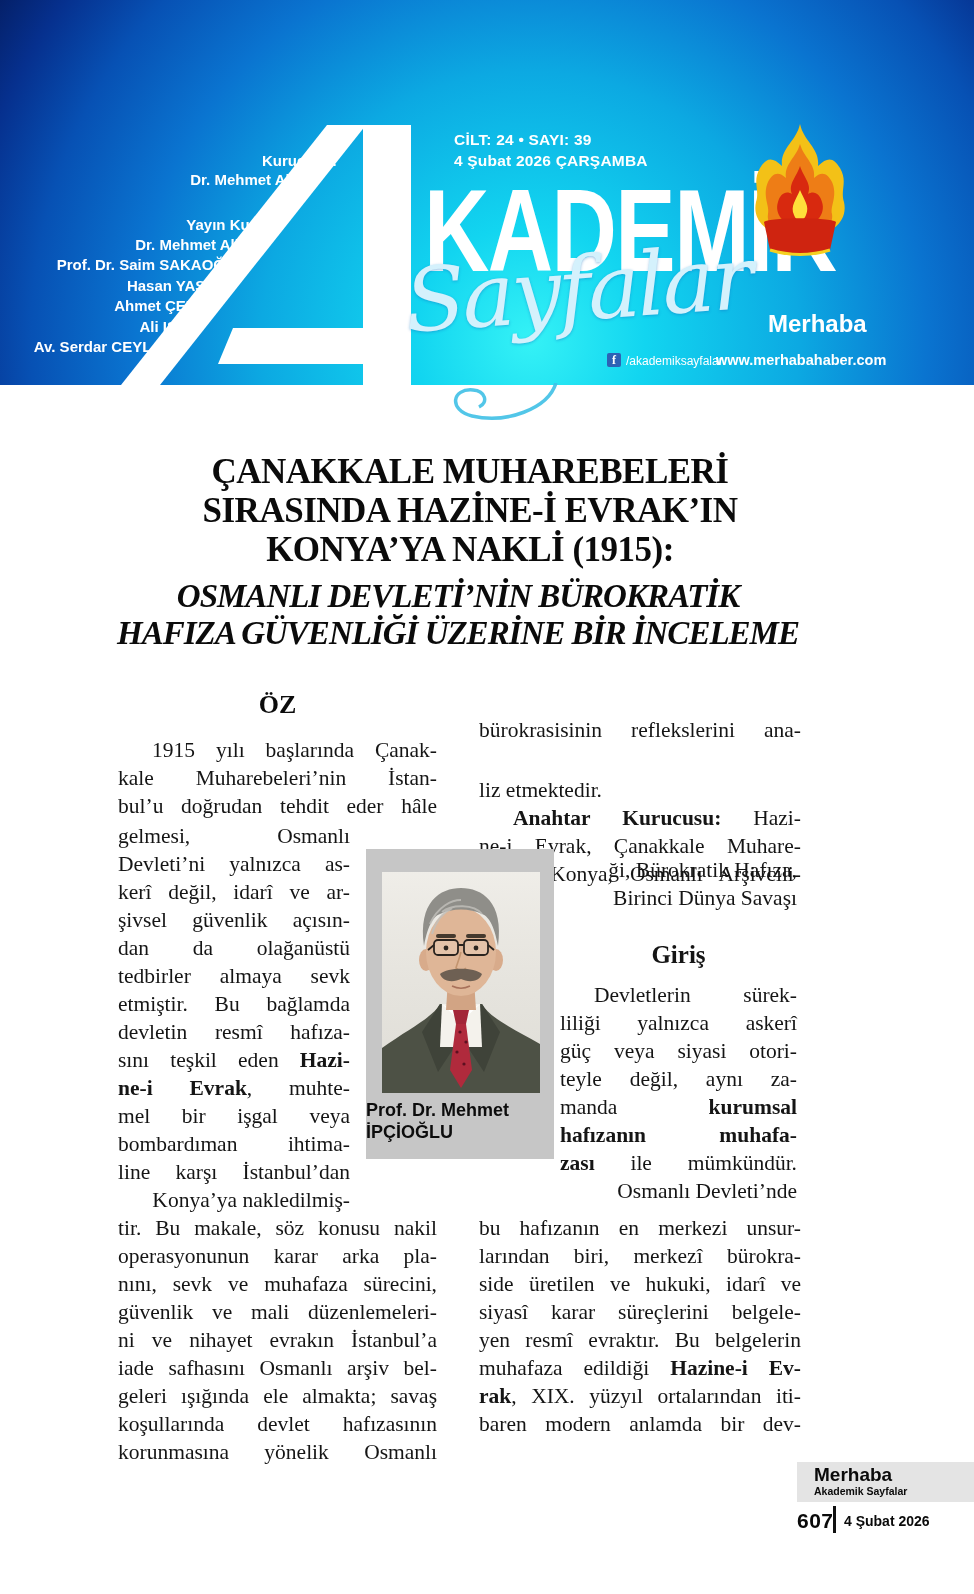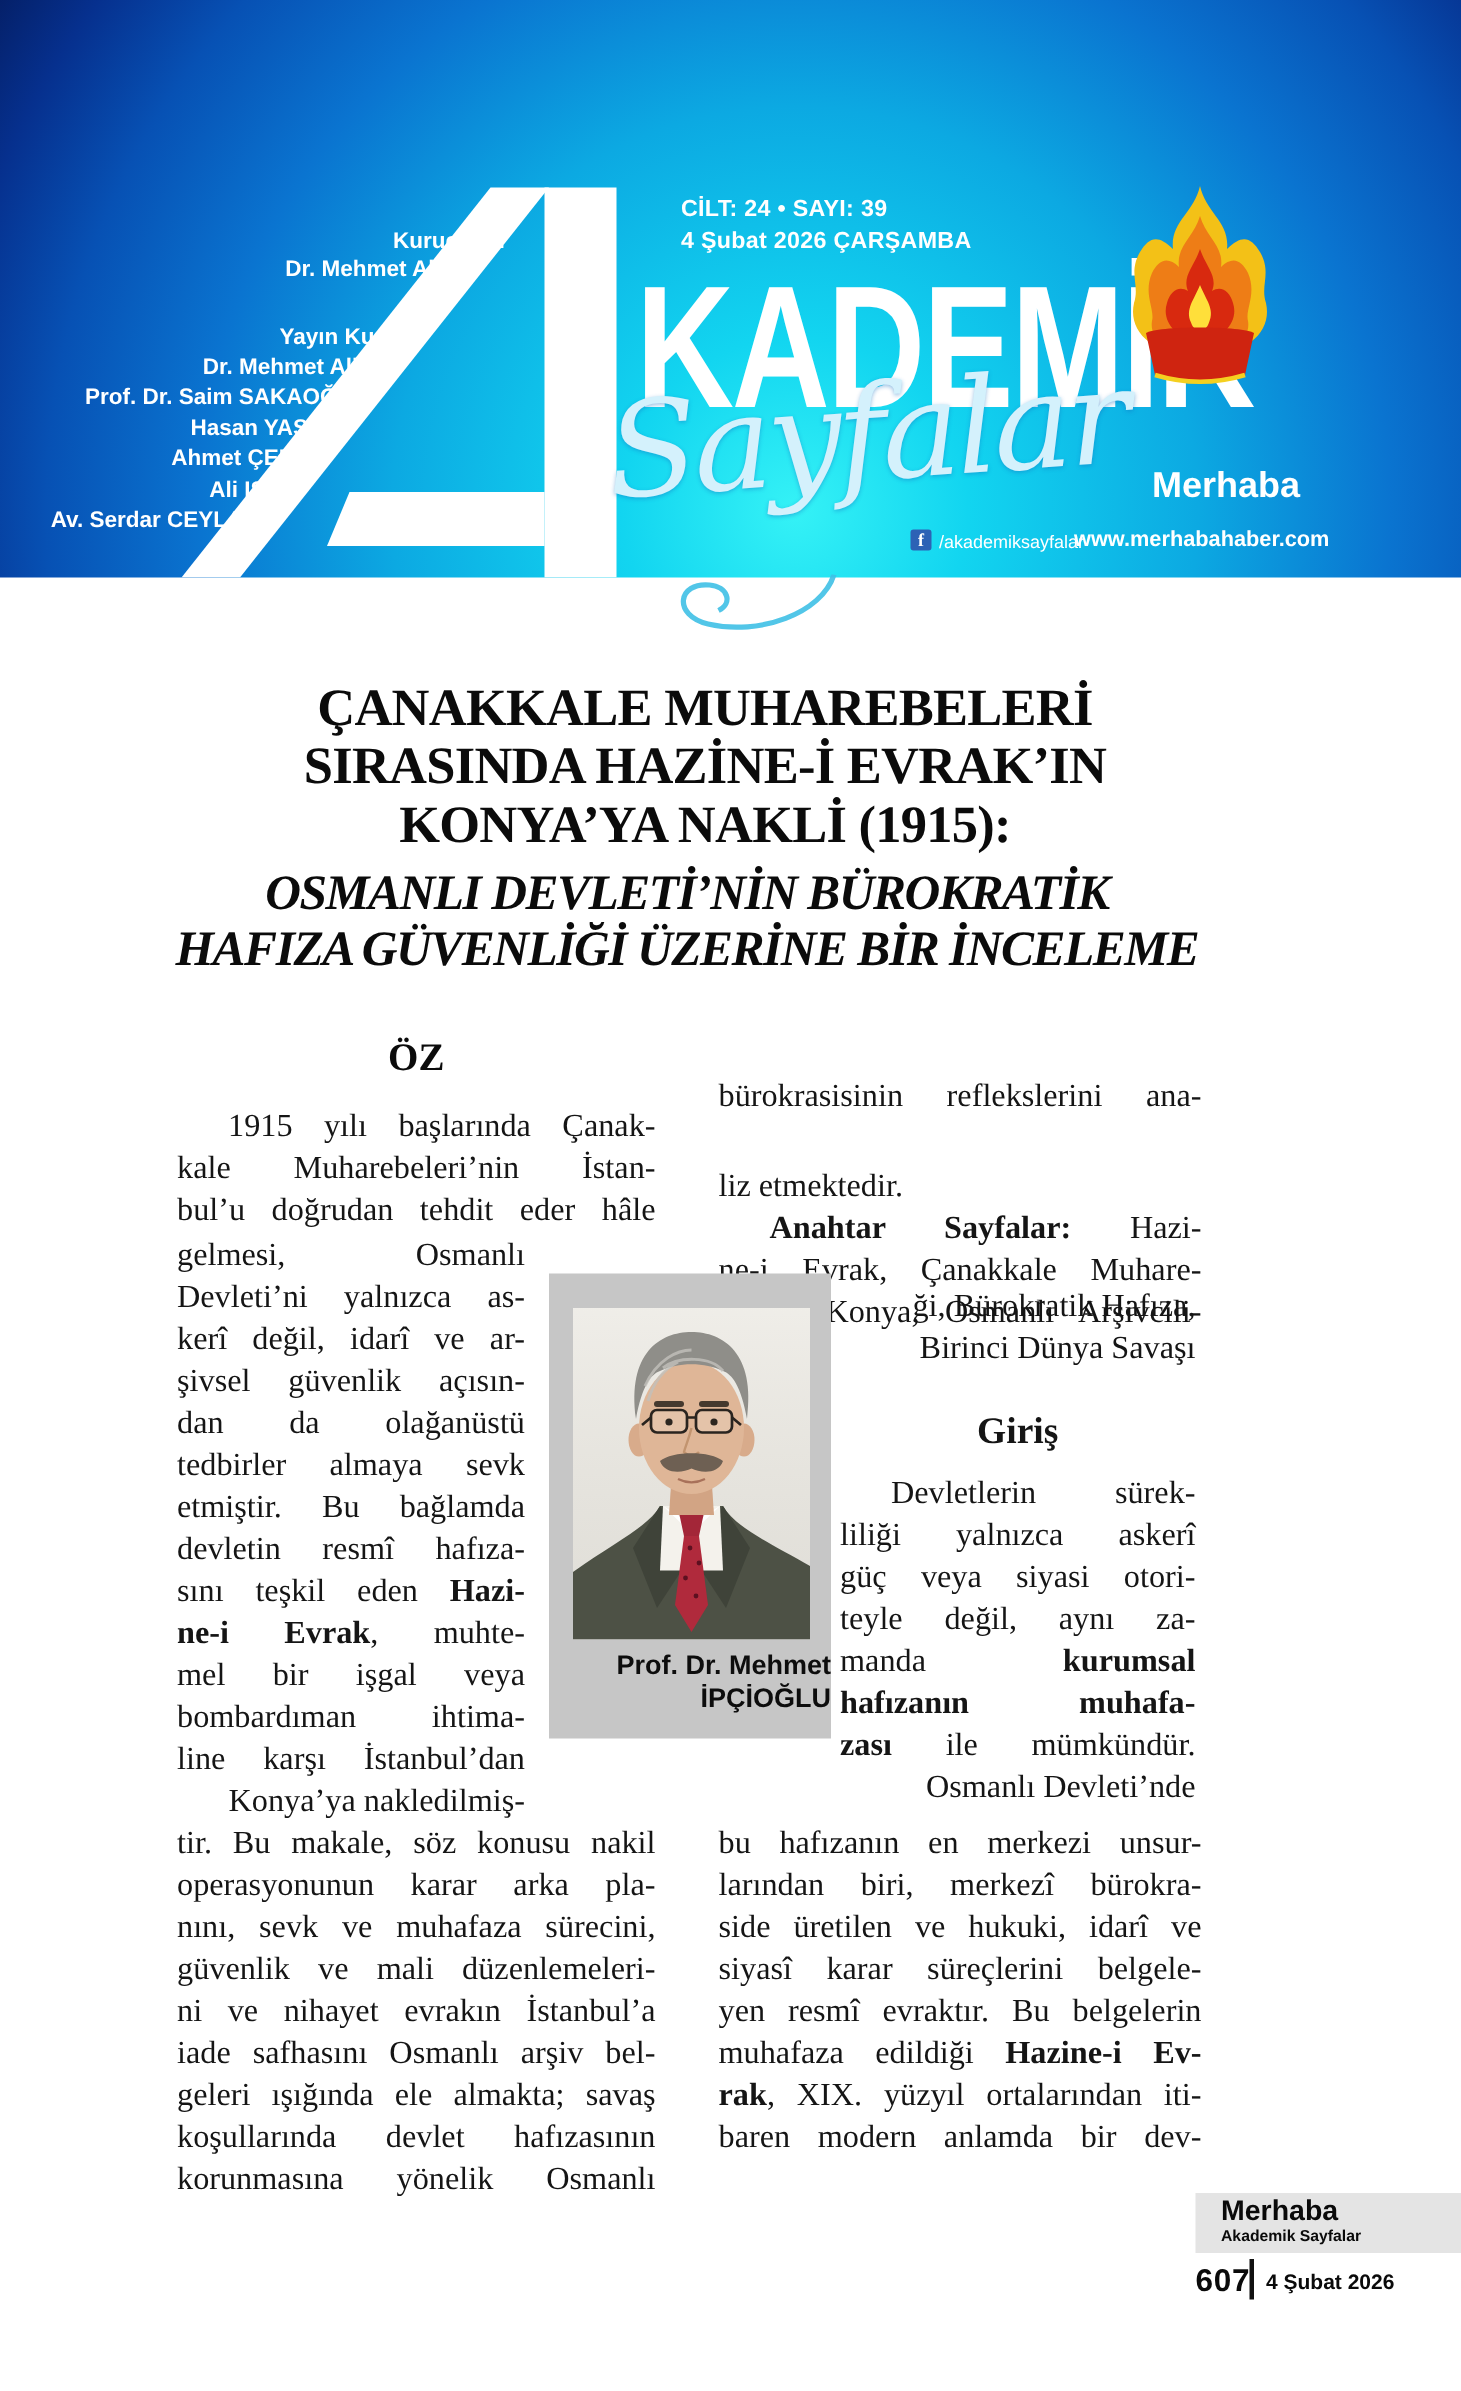--- a/index.html
+++ b/index.html
@@ -52,21 +52,21 @@
   #z-left-rest  {left:118px;top:1214px;width:319px;}
   #z-right-top  {left:479px;top:716px;width:322px;}
   #z-right-wrap {left:560px;top:856px;width:237px;}
   #z-right-rest {left:479px;top:1214px;width:322px;}
   #oz-heading{position:absolute;left:118px;top:690px;width:319px;text-align:center;
     font-family:"Liberation Serif",serif;font-weight:bold;font-size:26px;line-height:30px;color:#0b0b0b;}
 
   
   #photo-box{position:absolute;left:366px;top:849px;width:188px;height:310px;background:#c6c6c6;}
   #photo-frame{position:absolute;left:16px;top:23px;width:158px;height:221px;}
-  #photo-caption{position:absolute;left:0;top:250px;width:188px;text-align:right;
+  #photo-caption{position:absolute;left:0;top:250px;width:188px;text-align:left;
     font-weight:bold;font-size:18px;line-height:22px;color:#0d0d0d;}
 
   
   #footer-brandbox{position:absolute;left:797px;top:1462px;width:177px;height:40px;background:#e4e4e4;}
   #footer-brand{padding:3px 0 0 17px;font-size:19px;line-height:20px;font-weight:bold;color:#0a0a0a;}
   #footer-brand-sub{padding:0 0 0 17px;font-size:10.5px;line-height:13px;font-weight:bold;color:#0a0a0a;}
   #page-number{position:absolute;left:797px;top:1509px;font-size:21px;line-height:24px;font-weight:bold;letter-spacing:.5px;color:#0a0a0a;}
   #footer-divider{position:absolute;left:833px;top:1506px;width:2.5px;height:27px;background:#111;}
   #footer-date{position:absolute;left:844px;top:1512px;font-size:14px;line-height:18px;font-weight:bold;color:#0a0a0a;}
 </style>
@@ -167,21 +167,21 @@
       <div class="tl just">güvenlik ve mali düzenlemeleri-</div>
       <div class="tl just">ni ve nihayet evrakın İstanbul’a</div>
       <div class="tl just">iade safhasını Osmanlı arşiv bel-</div>
       <div class="tl just">geleri ışığında ele almakta; savaş</div>
       <div class="tl just">koşullarında devlet hafızasının</div>
       <div class="tl just">korunmasına yönelik Osmanlı</div>
     </div>
   <div class="zone" id="z-right-top">
       <div class="tl just">bürokrasisinin reflekslerini ana-</div>
       <div class="tl" style="text-align: left; margin-top: 32px;">liz etmektedir.</div>
-      <div class="tl just" style="text-indent: 34px;"><b>Anahtar Sayfalar:</b> Hazi-</div>
+      <div class="tl just" style="text-indent: 34px;"><b>Anahtar Kurucusu:</b> Hazi-</div>
       <div class="tl just">ne-i Evrak, Çanakkale Muhare-</div>
       <div class="tl just">beleri, Konya, Osmanlı Arşivcili-</div>
     </div>
   <div class="zone" id="z-right-wrap">
       <div class="tl" style="text-align: right;">ği, Bürokratik Hafıza,</div>
       <div class="tl" style="text-align: right;">Birinci Dünya Savaşı</div>
       <div class="tl th" style="text-align: center; margin-top: 29px;">Giriş</div>
       <div class="tl just" style="text-indent: 34px; margin-top: 12px;">Devletlerin sürek-</div>
       <div class="tl just">liliği yalnızca askerî</div>
       <div class="tl just">güç veya siyasi otori-</div>

